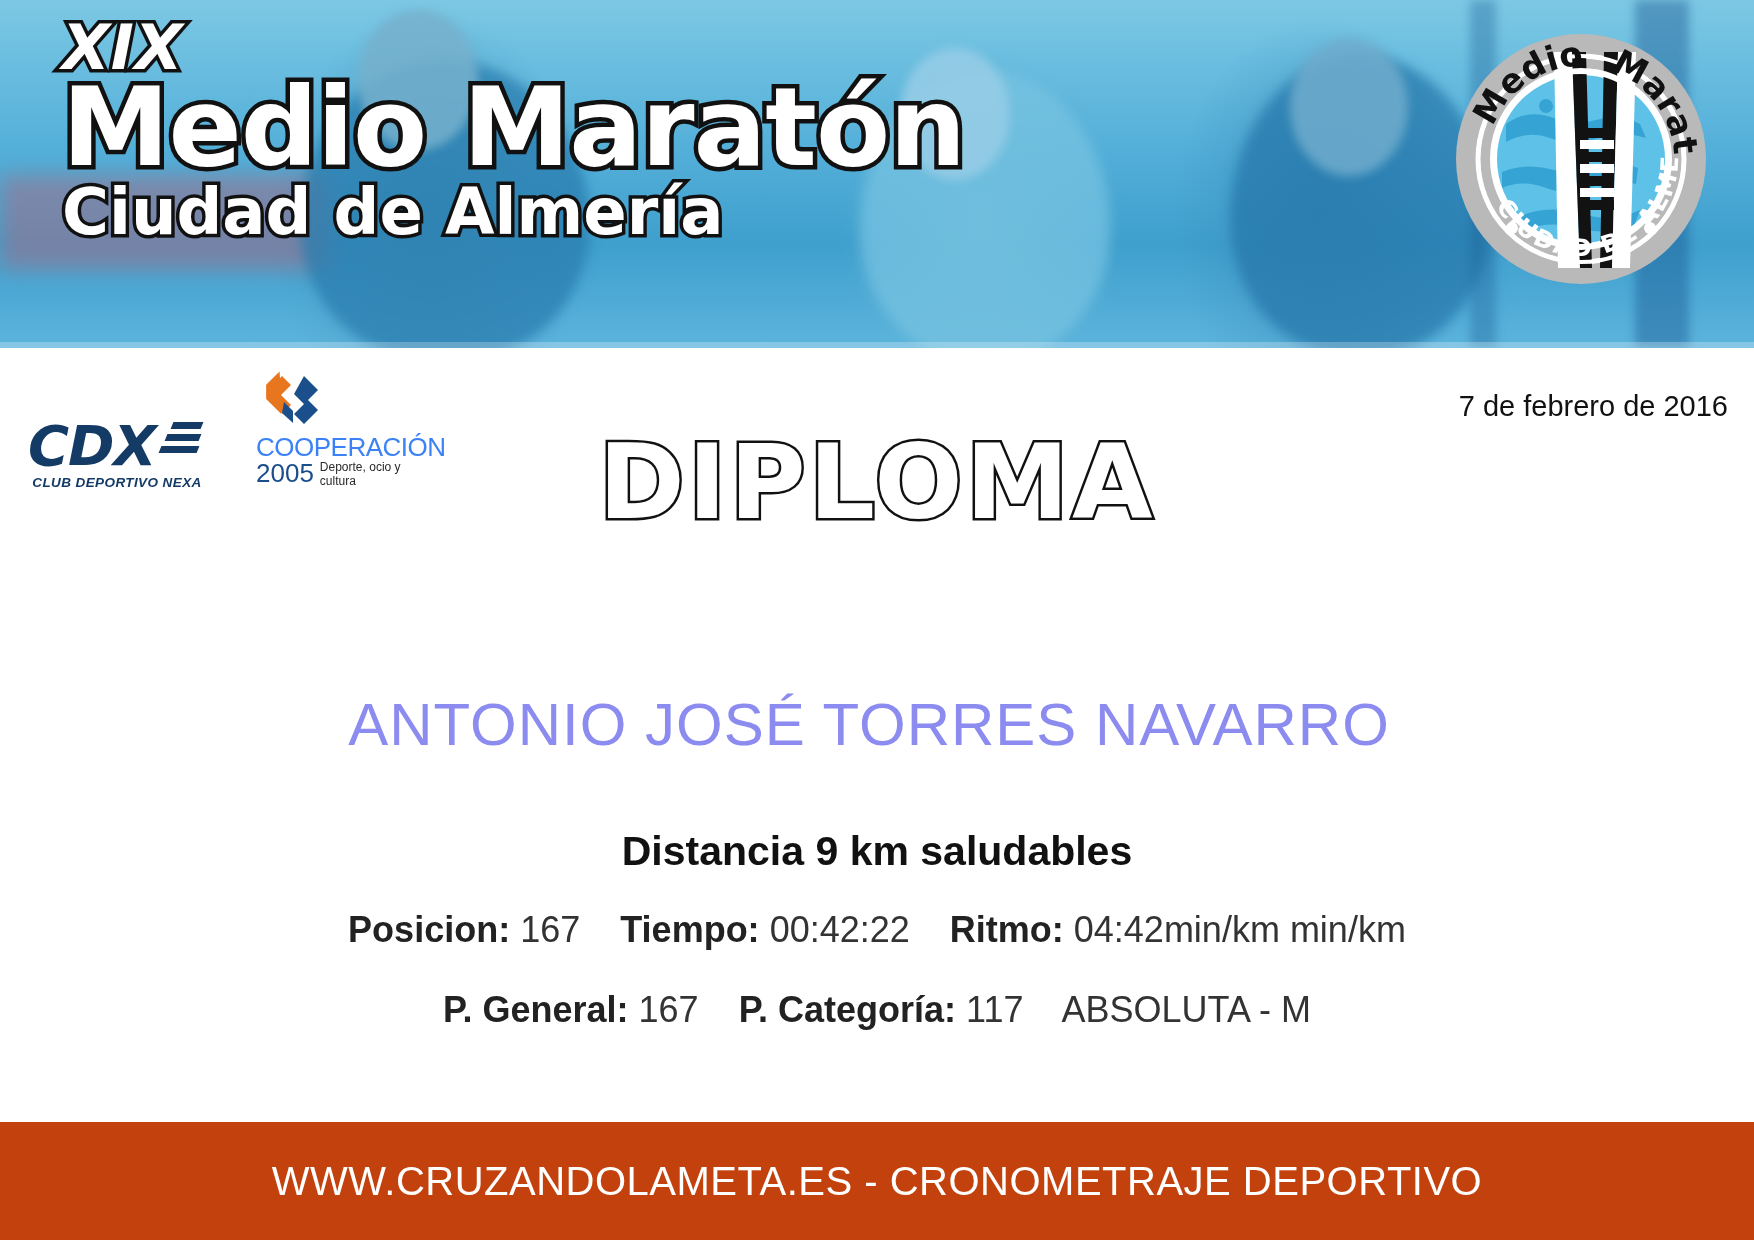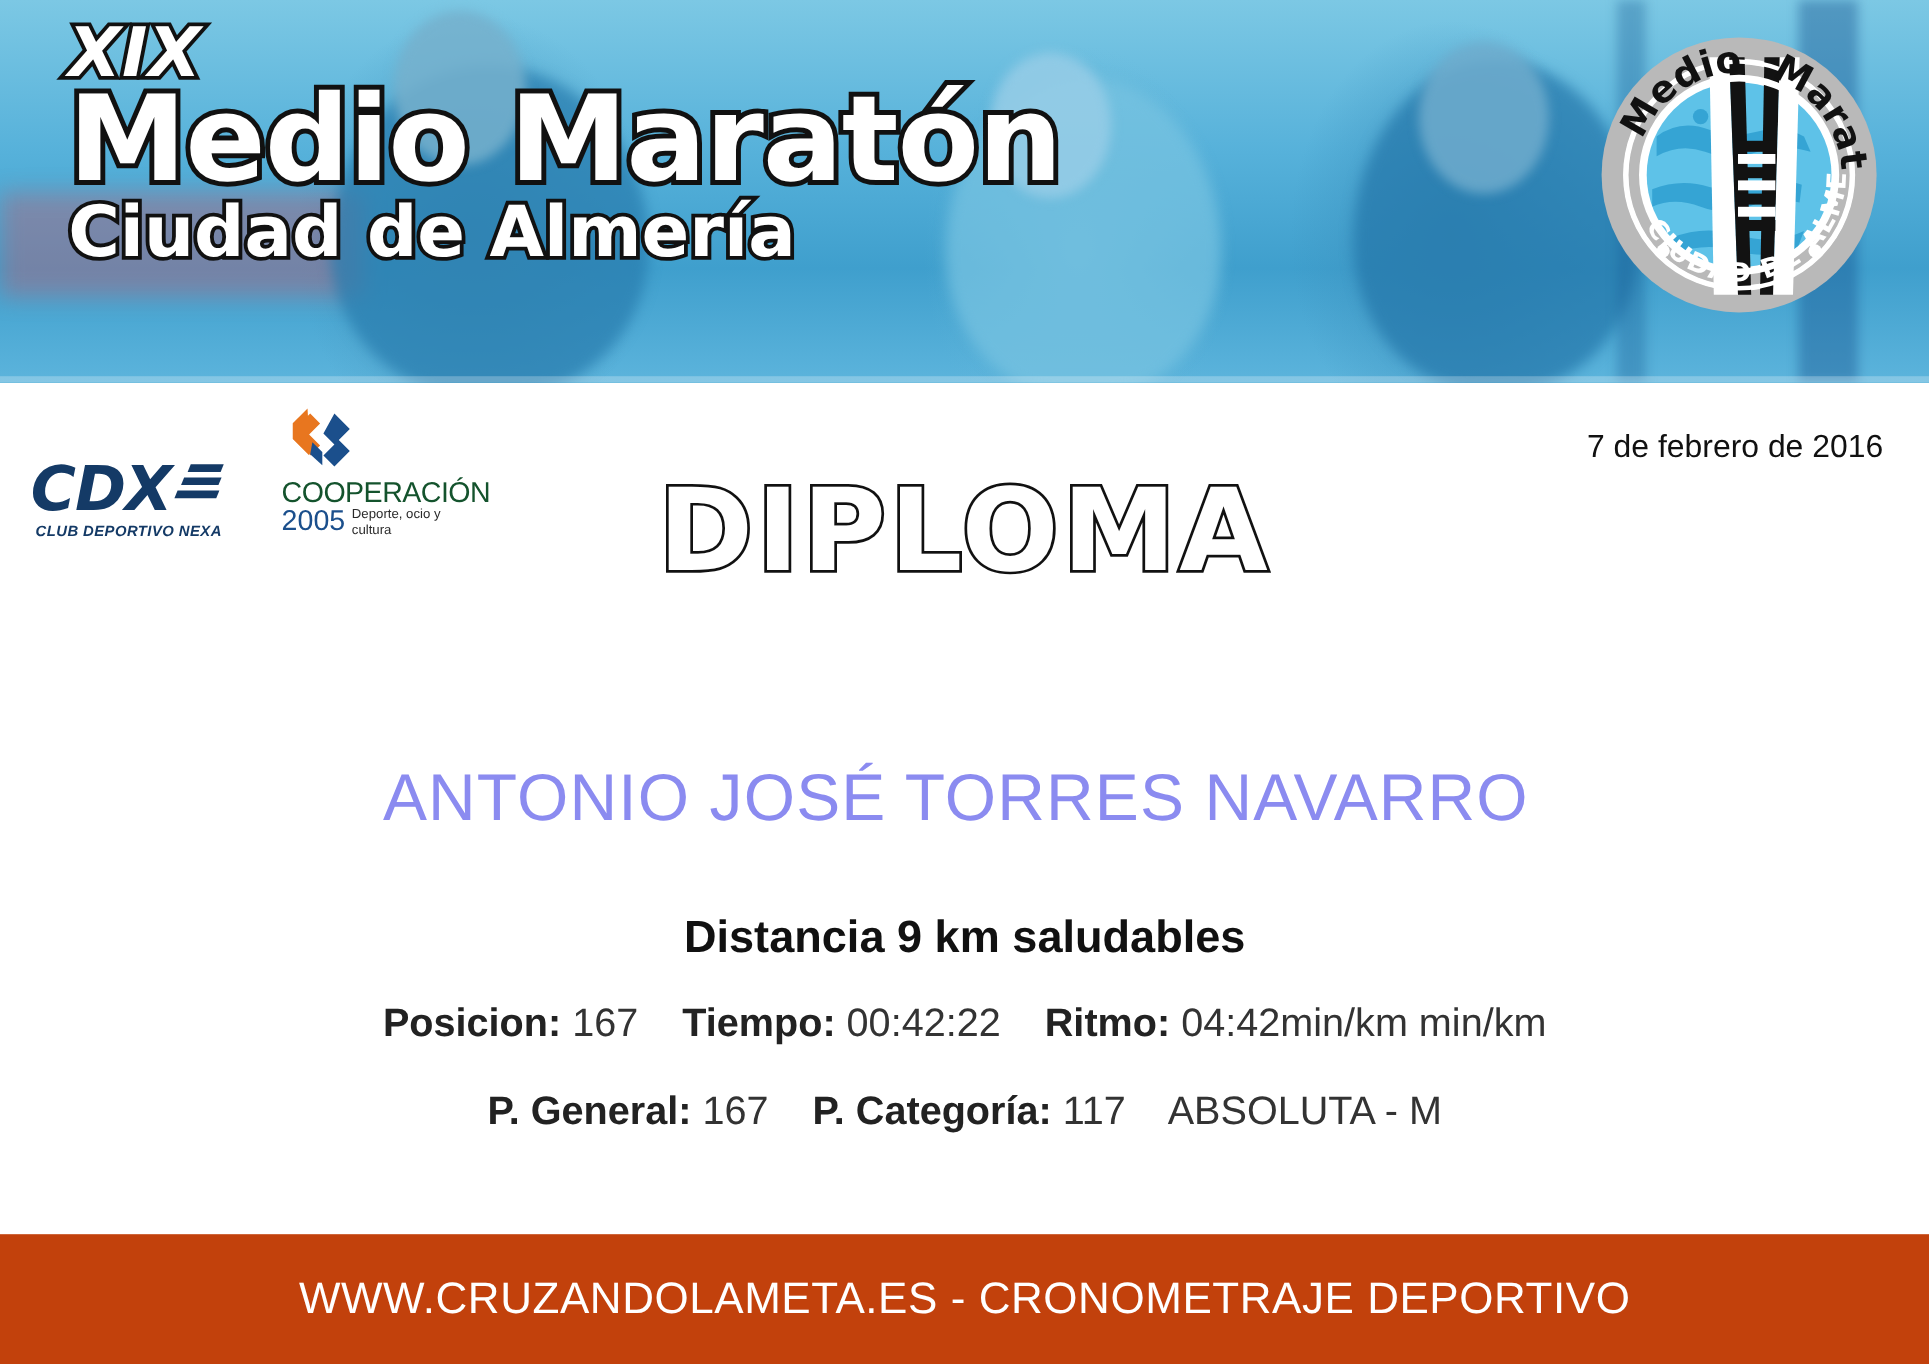--- a/index.html
+++ b/index.html
@@ -151,40 +151,40 @@
   }
 
   .coop-logo { width: 164px; }
   .coop-mark { width: 62px; height: 62px; margin: 0 auto 4px 6px; position: relative; }
   .coop-mark svg { display:block; width:100%; height:100%; }
   .coop-rows { display: flex; align-items: flex-start; gap: 6px; }
   .coop-name {
     font-family: "Liberation Sans", sans-serif;
     font-size: 26px;
     line-height: 1;
-    color: #14532d;
+    color: #3b82f6;
     letter-spacing: -0.5px;
   }
   .coop-year {
     font-family: "Liberation Sans", sans-serif;
     font-size: 26px;
     line-height: 1;
     color: #1b4f8c;
   }
   .coop-tag {
     font-family: "Liberation Sans", sans-serif;
     font-size: 12px;
     color: #2a2a2a;
     padding-bottom: 2px;
   }
 
   
   .date {
     position: absolute;
-    right: 42px;
+    right: 26px;
     top: 390px;
     font-family: "Liberation Sans", sans-serif;
     font-size: 29px;
     color: #111;
     z-index: 4;
   }
 
   
   .headline-wrap {
     position: absolute;

